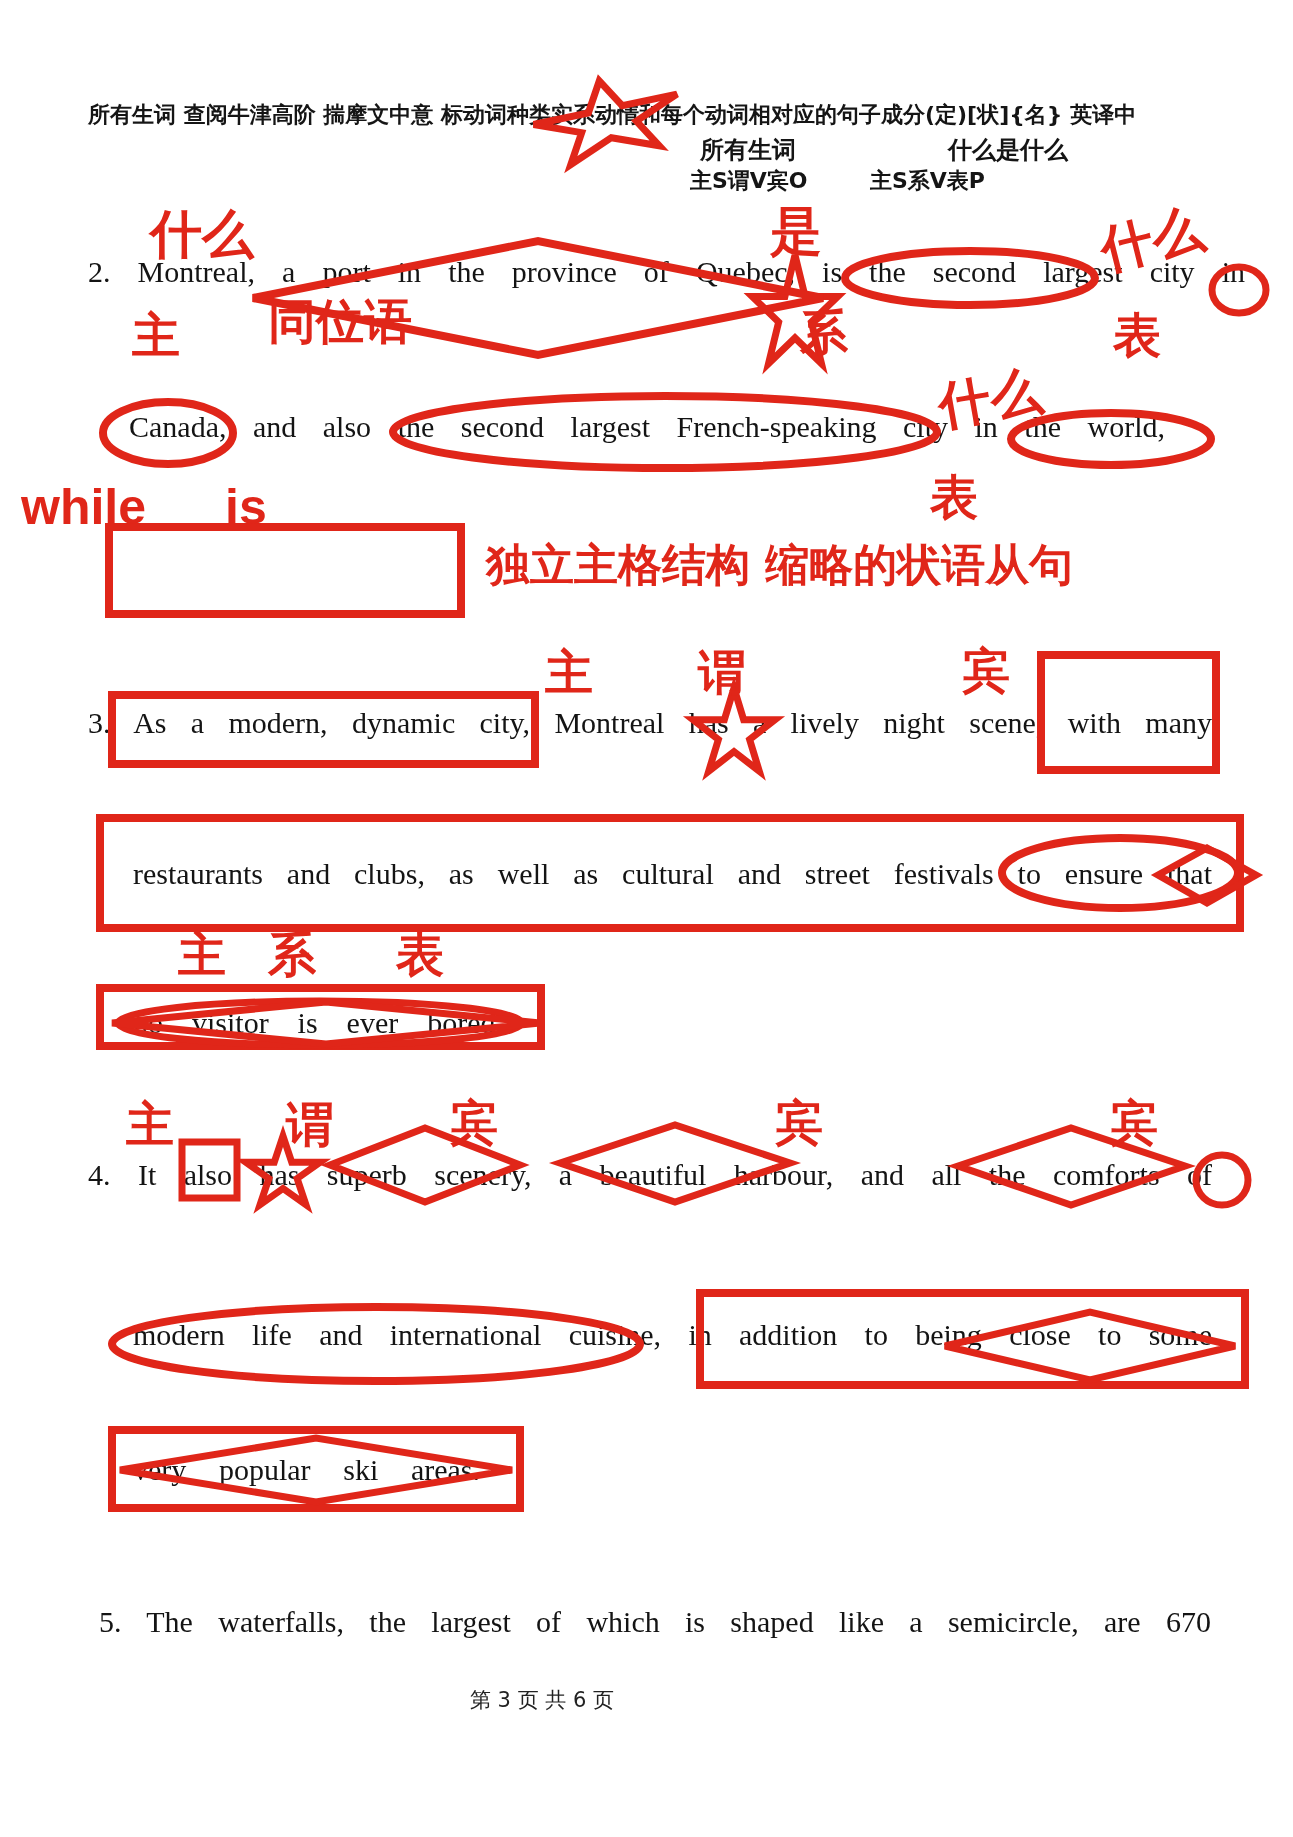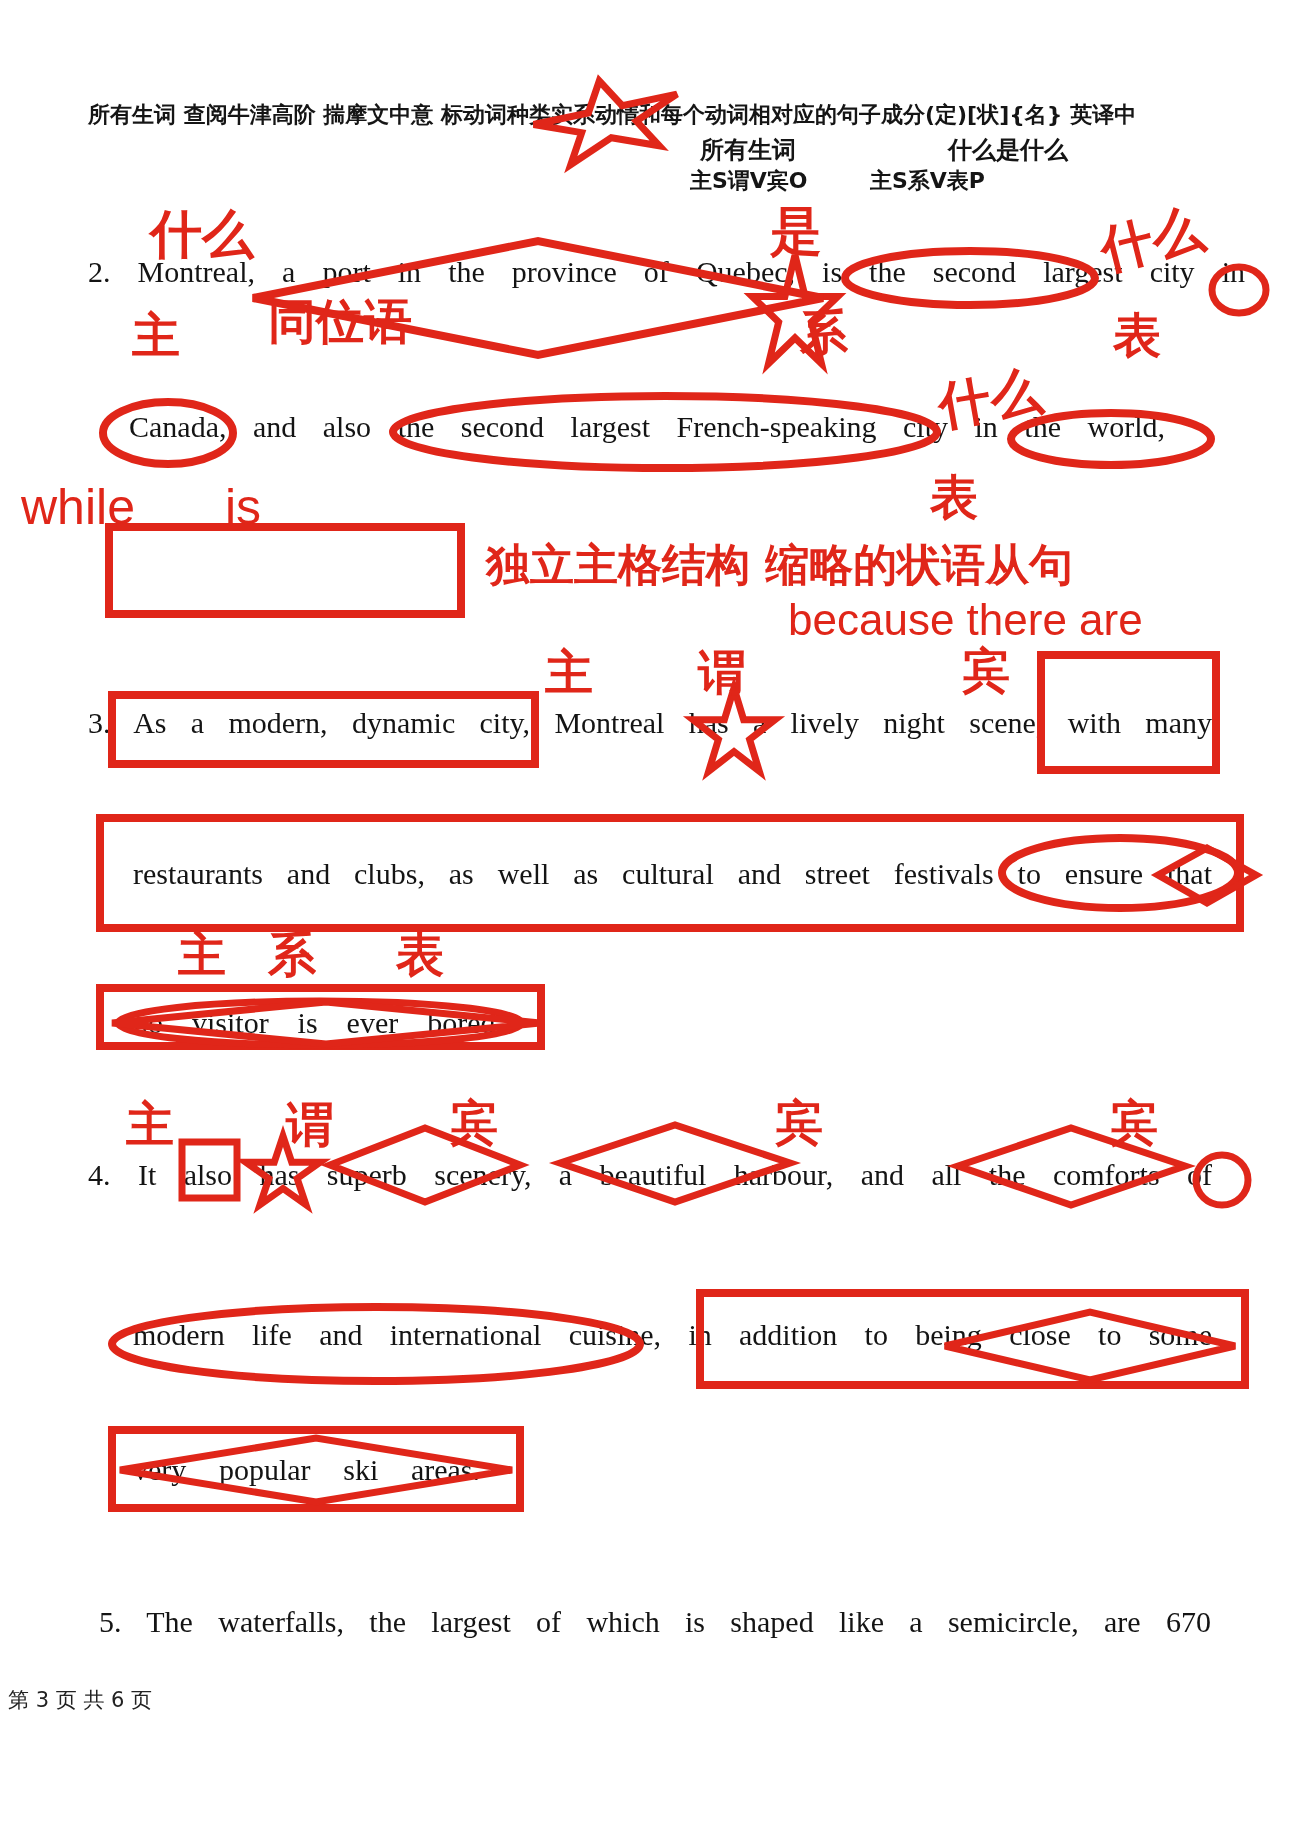--- a/index.html
+++ b/index.html
@@ -6,21 +6,21 @@
   .page{position:relative;width:1293px;height:1837px;background:#ffffff;overflow:hidden;
         font-family:"Liberation Serif",serif;}
   .abs{position:absolute;}
   
   .hdr{font-family:"DejaVu Sans",sans-serif;font-weight:bold;color:#151515;white-space:nowrap;}
   
   .line{font-family:"Liberation Serif",serif;font-size:30px;color:#141414;
         text-align:justify;text-align-last:justify;white-space:normal;line-height:34px;}
   
   .red{font-family:"DejaVu Sans",sans-serif;font-weight:bold;color:#e02619;white-space:nowrap;line-height:1;}
-  .redlat{font-family:"Liberation Sans",sans-serif;font-weight:normal;color:#e02619;white-space:nowrap;line-height:1;}
+  .redlat{font-family:"Liberation Sans",sans-serif;font-weight:bold;color:#e02619;white-space:nowrap;line-height:1;}
   svg.overlay{position:absolute;left:0;top:0;pointer-events:none;}
   svg.overlay *{fill:none;stroke:#e02619;}
   .footer{font-family:"DejaVu Sans",sans-serif;color:#222;font-size:21px;}
 </style>
 </head>
 <body>
 
 <div class="page">
 
   <div class="abs hdr" style="left:88px;top:100px;font-size:22px;">所有生词 查阅牛津高阶 揣摩文中意 标动词种类实系动情和每个动词相对应的句子成分(定)[状]{名} 英译中</div>
@@ -85,31 +85,30 @@
   <div class="abs red" style="left:800px;top:308px;font-size:48px;">系</div>
   <div class="abs red" style="left:1113px;top:311px;font-size:48px;">表</div>
 
   <div class="abs red" style="left:938px;top:372px;font-size:52px;transform:rotate(-10deg);">什么</div>
   <div class="abs red" style="left:930px;top:473px;font-size:48px;">表</div>
 
   <div class="abs redlat" style="left:21px;top:482px;font-size:50px;">while</div>
   <div class="abs redlat" style="left:225px;top:482px;font-size:50px;">is</div>
 
   <div class="abs red" style="left:486px;top:543px;font-size:44px;">独立主格结构 缩略的状语从句</div>
-  <div class="abs redlat" style="left:788px;top:598px;font-size:44px;">because there are</div>
 
   <div class="abs red" style="left:545px;top:648px;font-size:48px;">主</div>
   <div class="abs red" style="left:698px;top:648px;font-size:48px;">谓</div>
   <div class="abs red" style="left:962px;top:646px;font-size:48px;">宾</div>
 
   <div class="abs red" style="left:178px;top:930px;font-size:48px;">主</div>
   <div class="abs red" style="left:268px;top:930px;font-size:48px;">系</div>
   <div class="abs red" style="left:396px;top:930px;font-size:48px;">表</div>
 
   <div class="abs red" style="left:126px;top:1100px;font-size:48px;">主</div>
   <div class="abs red" style="left:286px;top:1100px;font-size:48px;">谓</div>
   <div class="abs red" style="left:450px;top:1098px;font-size:48px;">宾</div>
   <div class="abs red" style="left:775px;top:1098px;font-size:48px;">宾</div>
   <div class="abs red" style="left:1110px;top:1098px;font-size:48px;">宾</div>
 
-  <div class="abs footer" style="left:8px;top:1686px;width:1052px;text-align:left;">第 3 页 共 6 页</div>
+  <div class="abs footer" style="left:16px;top:1686px;width:1052px;text-align:center;">第 3 页 共 6 页</div>
 
 </div>
 
 </body></html>

